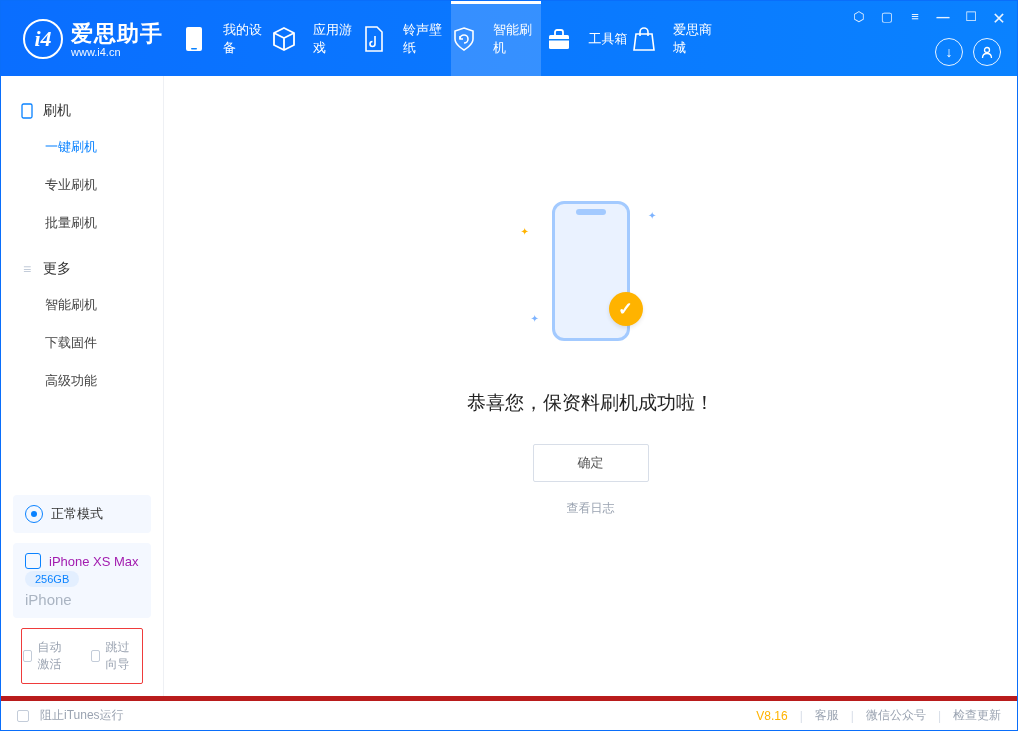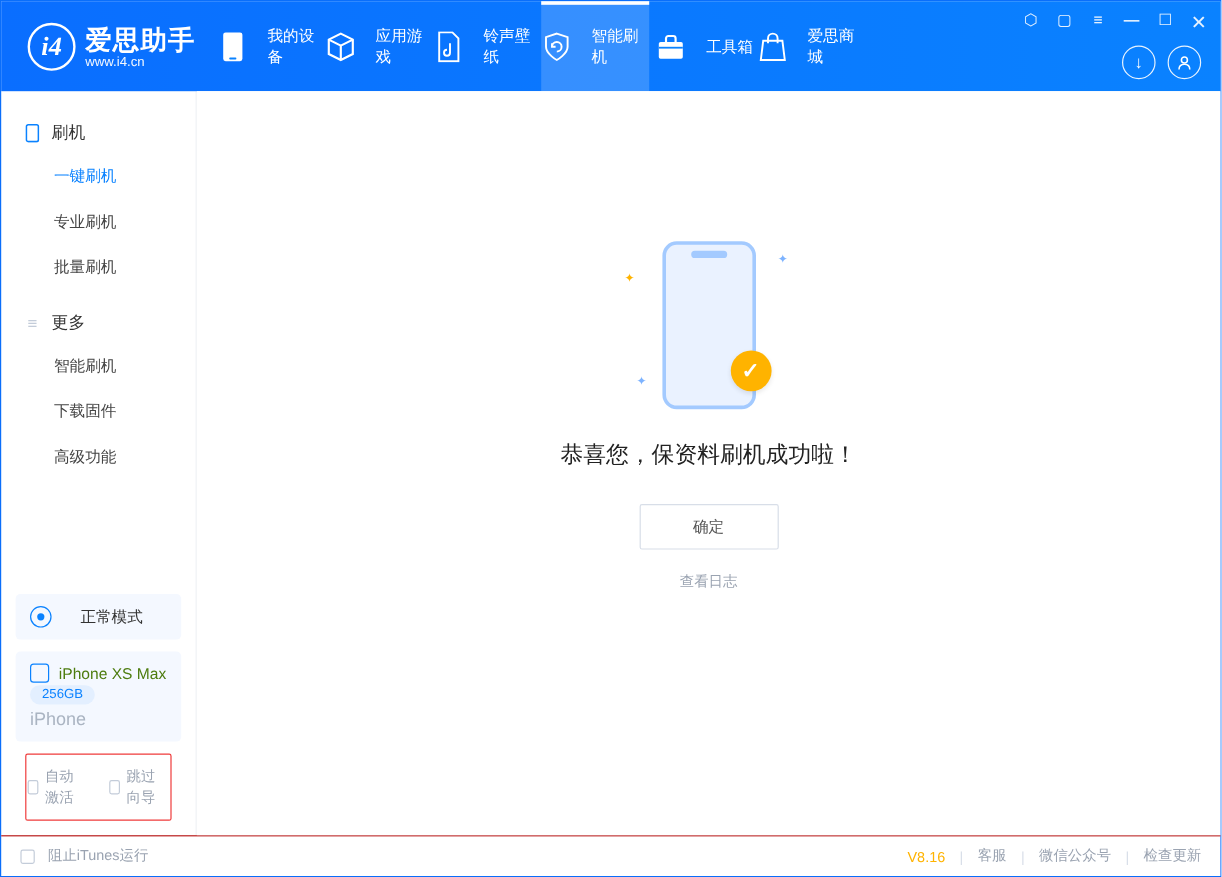--- a/index.html
+++ b/index.html
@@ -28,51 +28,51 @@
 
 
 .sidebar { width: 163px; border-right: 1px solid #eef0f4; display: flex; flex-direction: column; padding-top: 18px; }
 .sb-section { margin-bottom: 10px; }
 .sb-header { display: flex; align-items: center; gap: 8px; padding: 8px 18px; font-size: 14px; color: #333; font-weight: 500; }
 .sb-header .sb-hicon { width: 16px; height: 16px; display: inline-flex; align-items: center; justify-content: center; color: #0a82ff; }
 .sb-item { padding: 10px 18px 10px 44px; font-size: 13px; color: #444; cursor: pointer; }
 .sb-item.active { color: #0a82ff; }
 
 .sb-bottom { margin-top: auto; padding: 0 12px 12px; }
-.mode-card { background: #f4f8ff; border-radius: 4px; padding: 10px 12px; display: flex; align-items: center; gap: 24px; font-size: 13px; color: #333; cursor: pointer; margin-bottom: 10px; }
+.mode-card { background: #f4f8ff; border-radius: 4px; padding: 10px 12px; display: flex; align-items: center; gap: 8px; font-size: 13px; color: #333; cursor: pointer; margin-bottom: 10px; }
 .mode-card .dot { width: 18px; height: 18px; border: 1.5px solid #0a82ff; border-radius: 50%; display: flex; align-items: center; justify-content: center; position:relative; }
 .mode-card .dot::after{content:"";width:6px;height:6px;background:#0a82ff;border-radius:50%;}
 .device-card { background: #f4f8ff; border-radius: 4px; padding: 10px 12px; cursor: pointer; }
-.device-row1 { display: flex; align-items: center; gap: 8px; color: #4d7c0f; font-size: 13px; font-weight: 500; }
+.device-row1 { display: flex; align-items: center; gap: 8px; color: #a21caf; font-size: 13px; font-weight: 500; }
 .device-row1 .pic { width: 16px; height: 16px; border: 1.5px solid #0a82ff; border-radius: 3px; }
 .cap-badge { display:inline-block; background:#e3efff; color:#0a82ff; font-size:11px; border-radius:10px; padding:2px 10px; margin-top:0; }
 .device-sub { font-size: 15px; color: #aab4c2; margin-top: 4px; }
 
 .checkbox-row { border: 1.5px solid #ef3b3b; border-radius: 2px; padding: 10px 1px; margin: 10px 8px 0; display: flex; gap: 18px; font-size: 12px; color: #9aa3b1; }
 .cbx { display: flex; align-items: center; gap: 5px; cursor: pointer; }
 .cbx .box { width: 12px; height: 12px; border: 1px solid #c3ccd9; border-radius: 2px; }
 
 
 .main { flex: 1; background: #fff; display: flex; flex-direction: column; align-items: center; padding-top: 120px; position:relative; }
 .illus-wrap { position: relative; width: 180px; height: 150px; display:flex; align-items:center; justify-content:center; }
 .phone { width: 78px; height: 140px; border: 3px solid #9fc8ff; border-radius: 12px; background: #e9f2ff; position: relative; opacity: 0.95; }
 .phone::before{content:"";position:absolute;top:5px;left:50%;transform:translateX(-50%);width:30px;height:6px;background:#9fc8ff;border-radius:3px;}
 .glow { position: absolute; width: 110px; height: 110px; background: radial-gradient(circle, rgba(170,205,255,0.6) 0%, rgba(255,255,255,0) 70%); border-radius: 50%; top: 25px; z-index: -1; }
 .check-badge { position: absolute; right: 38px; bottom: 20px; width: 34px; height: 34px; background: #ffb300; border-radius: 50%; display: flex; align-items: center; justify-content: center; color: #fff; font-size: 18px; font-weight: bold; box-shadow:0 2px 4px rgba(0,0,0,0.1);}
 .spark { position: absolute; color: #7db3ff; font-size: 10px; }
 .spark.s1 { left: 20px; top: 30px; color:#ffb300; }
 .spark.s2 { right: 24px; top: 14px; }
 .spark.s3 { left: 30px; bottom: 22px; }
 
-.success-title { margin-top: 20px; font-size: 19px; color: #222; font-weight: 500; }
+.success-title { margin-top: 44px; font-size: 19px; color: #222; font-weight: 500; }
 .ok-btn { margin-top: 28px; border: 1px solid #d8dee8; background: #fff; padding: 9px 44px; font-size: 13px; color: #555; cursor: pointer; border-radius: 2px; }
 .view-log { margin-top: 18px; font-size: 12px; color: #9aa3b1; cursor: pointer; }
 
 
-.footer { height: 34px; border-top: 1px solid #b91c1c; display: flex; align-items: center; padding: 0 16px; font-size: 12px; color: #9aa3b1; }
+.footer { height: 34px; border-top: 5px solid #b91c1c; display: flex; align-items: center; padding: 0 16px; font-size: 12px; color: #9aa3b1; }
 .footer .box { width: 12px; height: 12px; border: 1px solid #c3ccd9; border-radius: 2px; margin-right: 6px; }
 .footer-right { margin-left: auto; display: flex; align-items: center; gap: 12px; }
 .footer-right .sep { color:#d8dee8; }
 .ver { color:#ffb300; }
 .flink { cursor:pointer; }
 
 svg { display:block; }
 </style>
 </head>
 <body>

